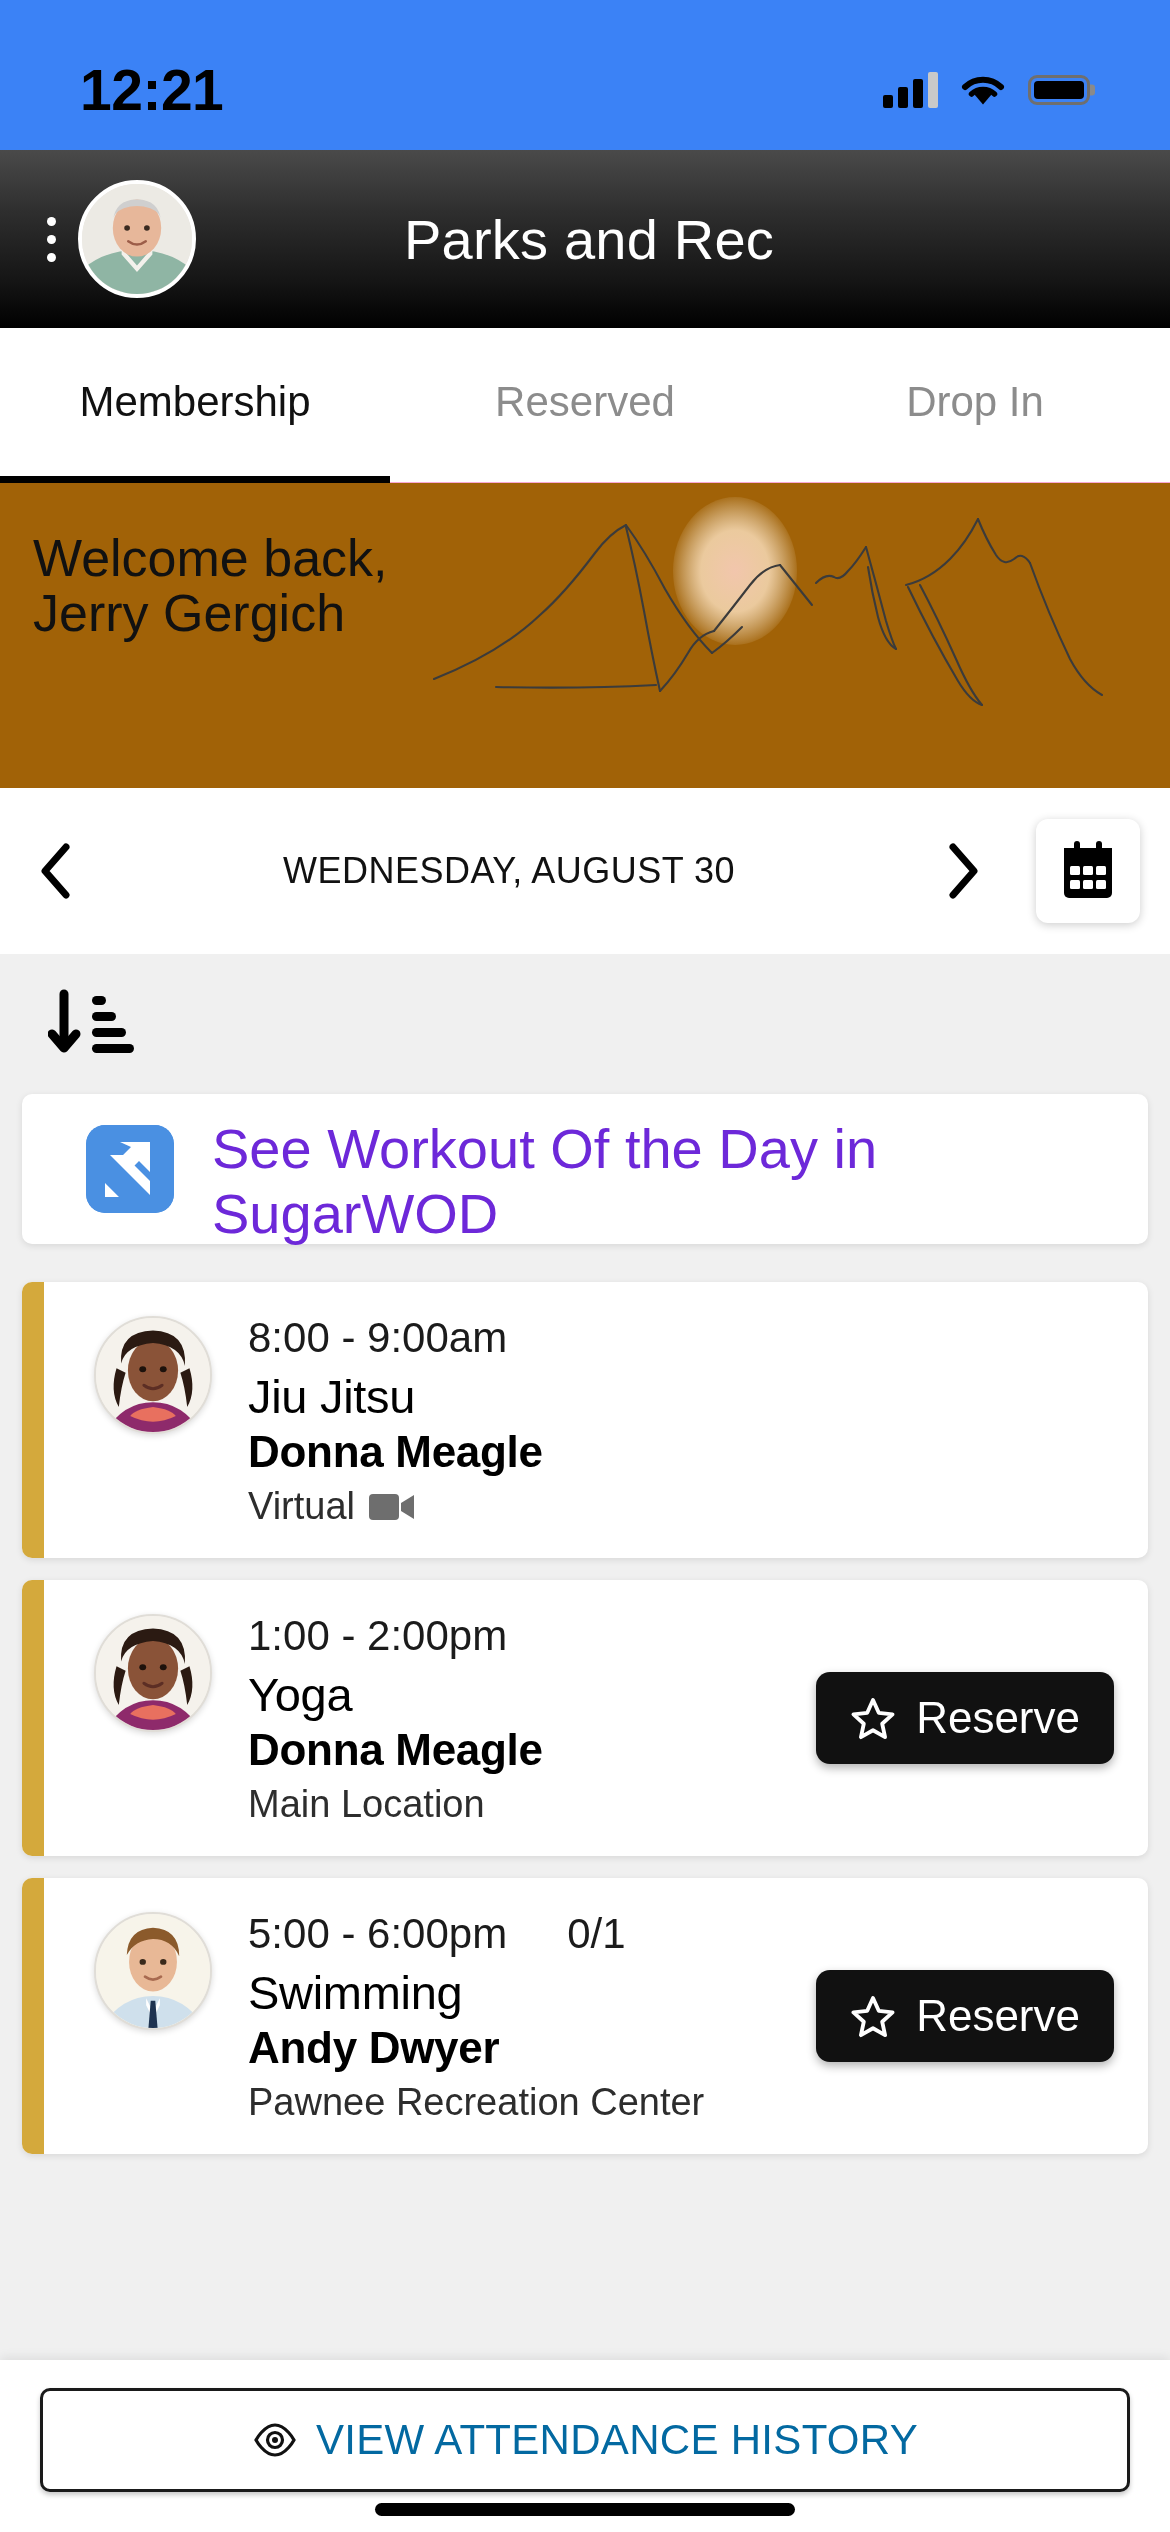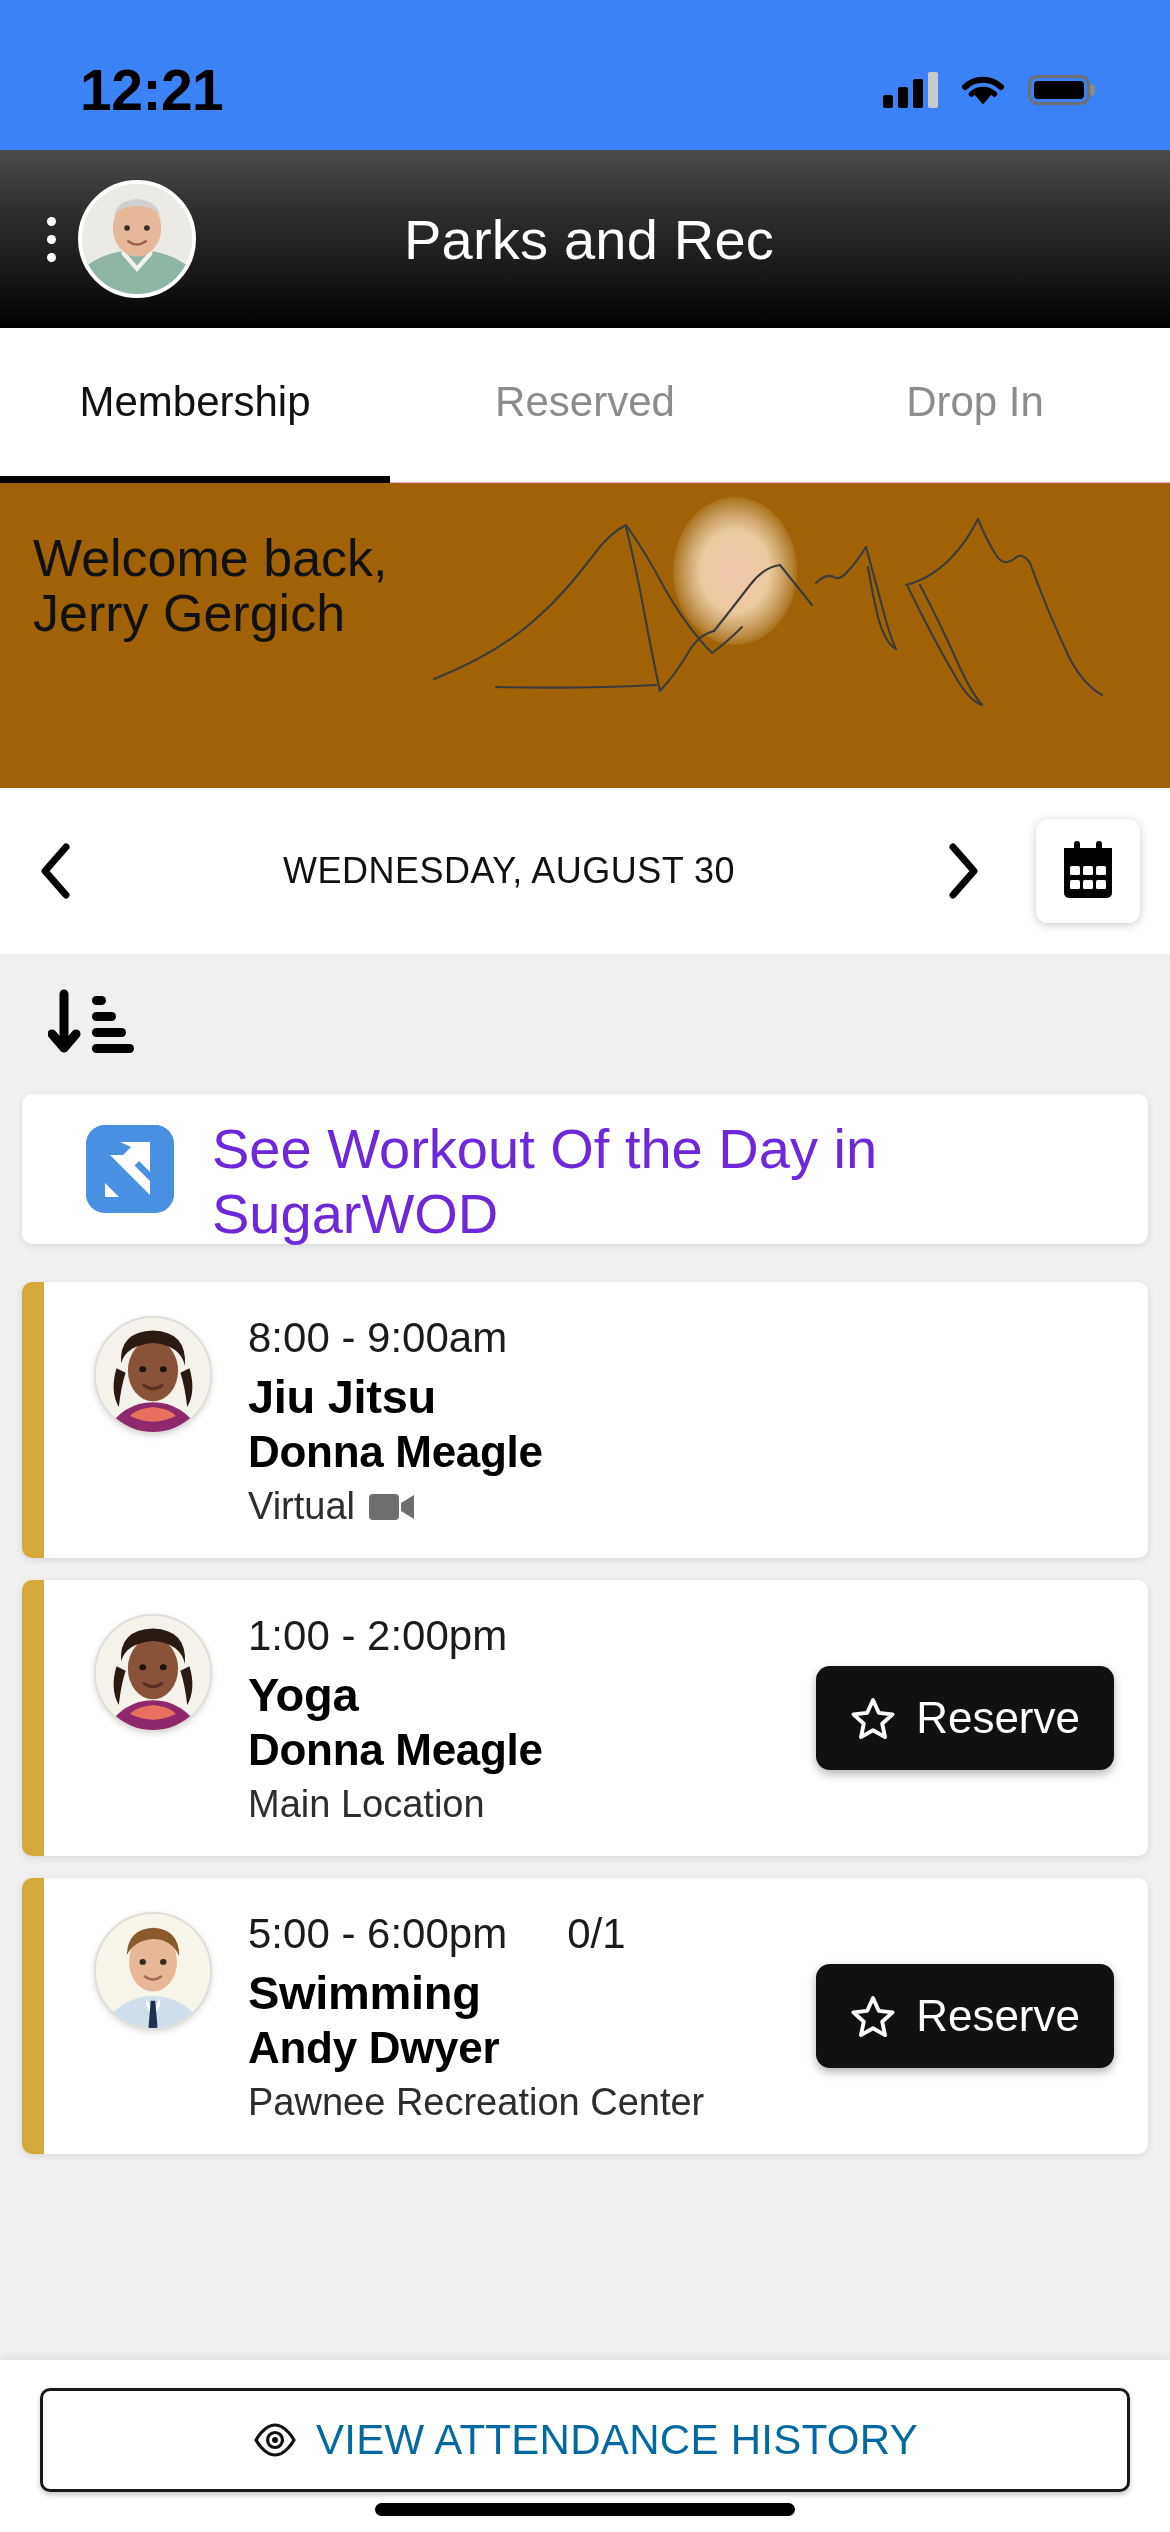--- a/index.html
+++ b/index.html
@@ -302,34 +302,34 @@
     gap: 3px;
     padding-top: 2px;
   }
   .row-time {
     display: flex;
     align-items: baseline;
     gap: 60px;
   }
   .c-time { font-size: 42px; color: #1b1b1b; }
   .c-count { font-size: 42px; color: #1b1b1b; }
-  .c-title { font-size: 47px; font-weight: 700; color: #000; margin-top: 4px; letter-spacing: -0.3px; }
+  .c-title { font-size: 47px; font-weight: 400; color: #000; margin-top: 4px; letter-spacing: -0.3px; }
   .c-coach { font-size: 44px; font-weight: 700; color: #000; letter-spacing: -0.3px; }
   .c-loc {
     font-size: 38px; color: #2d2d2d; margin-top: 5px;
     display: flex; align-items: center; gap: 14px;
   }
   .video-icon { width: 46px; height: 32px; }
 
   .reserve-btn {
     align-self: center;
     background: #111111;
     color: #ffffff;
     border-radius: 14px;
-    height: 104px;
+    height: 92px;
     padding: 0 34px;
     display: flex;
     align-items: center;
     gap: 20px;
     box-shadow: 0 4px 10px rgba(0,0,0,0.30);
     flex: 0 0 auto;
     margin-right: 6px;
   }
   .reserve-btn .label { font-size: 44px; font-weight: 400; }
   .star-icon { width: 46px; height: 46px; flex: 0 0 46px; }

